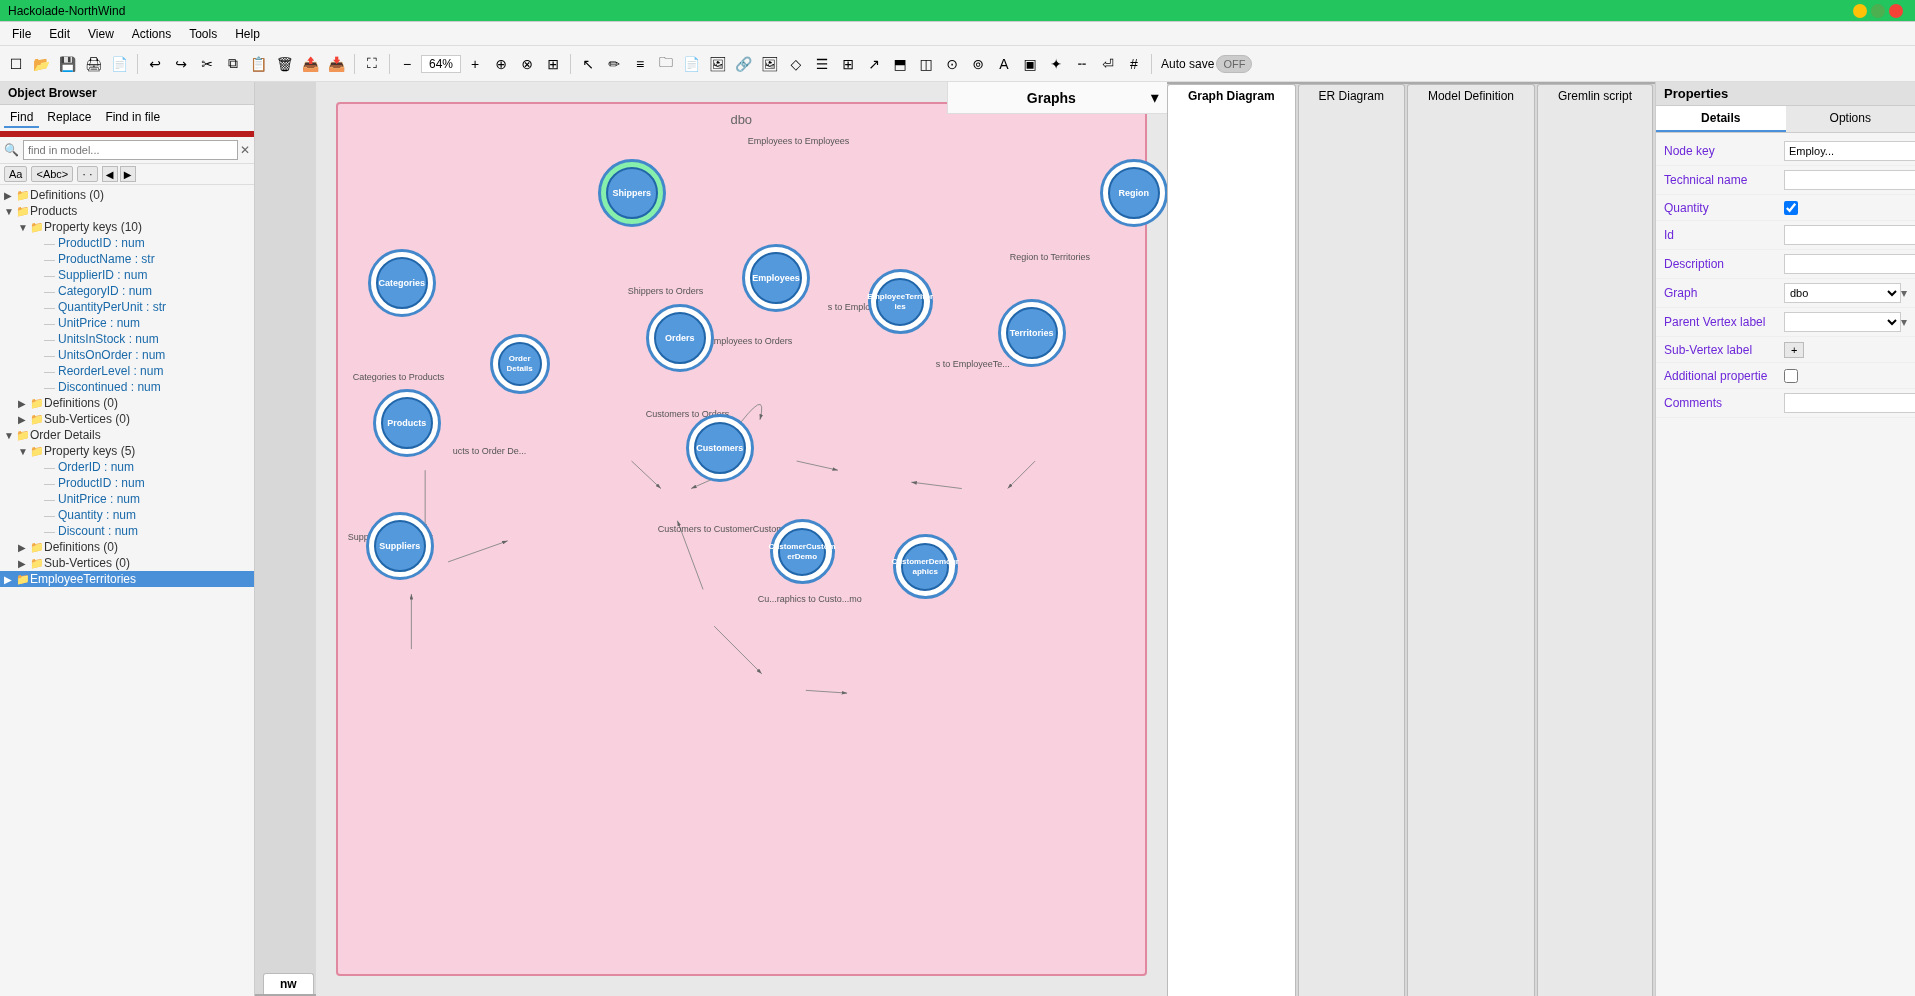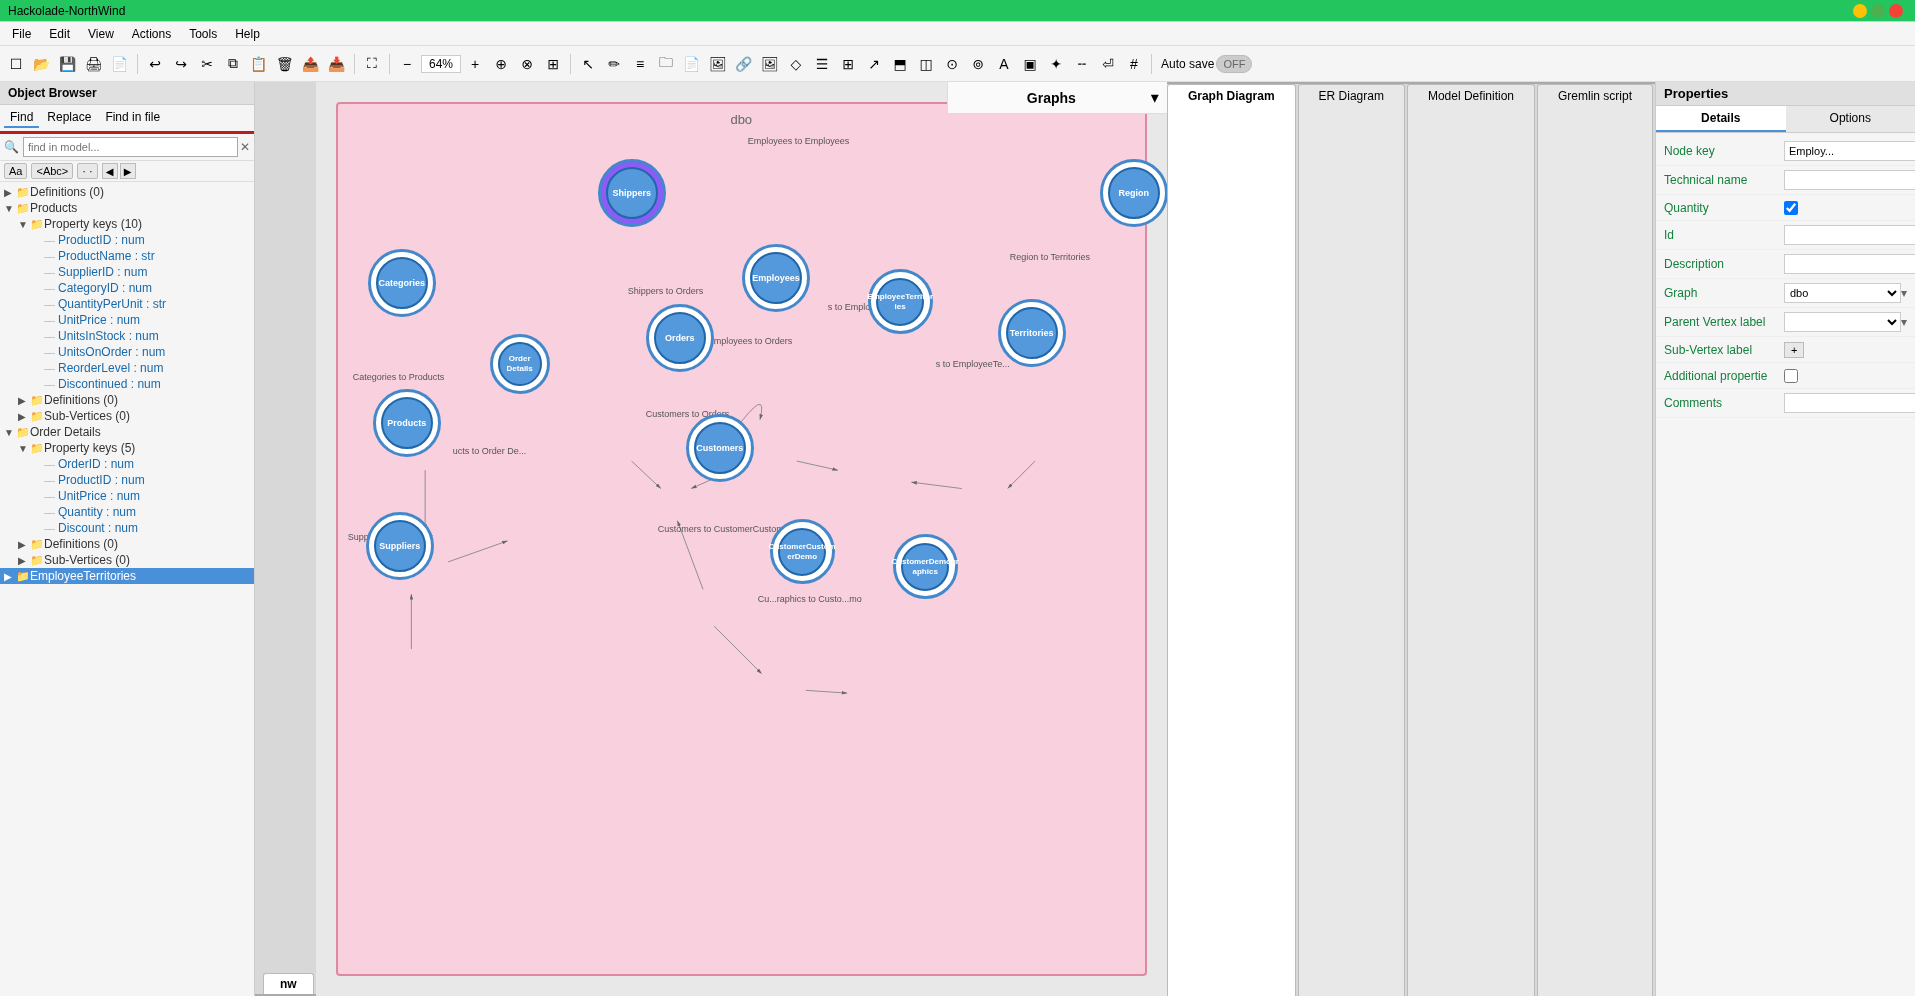--- a/index.html
+++ b/index.html
@@ -21,21 +21,21 @@
     .zoom-val { padding: 1px 4px; border: 1px solid #ccc; background: white; min-width: 40px; text-align: center; }
     .autosave-label { font-size: 12px; margin-left: 4px; }
     .toggle-off { background: #ccc; border-radius: 10px; padding: 2px 6px; font-size: 11px; color: #666; border: 1px solid #bbb; cursor: pointer; }
 
     
     #main { display: flex; height: calc(996px - 22px - 24px - 36px); }
 
     
     #left-panel { width: 255px; background: #f5f5f5; border-right: 1px solid #ccc; display: flex; flex-direction: column; overflow: hidden; }
     #ob-header { background: #e0e0e0; padding: 4px 8px; font-size: 12px; font-weight: bold; border-bottom: 1px solid #ccc; }
-    #find-replace-bar { display: flex; align-items: center; padding: 3px 4px; background: #f5f5f5; border-bottom: 3px solid #b91c1c; gap: 2px; }
+    #find-replace-bar { display: flex; align-items: center; padding: 3px 4px; background: #f5f5f5; border-bottom: 6px solid #b91c1c; gap: 2px; }
     .find-tab { padding: 2px 6px; cursor: pointer; font-size: 12px; border-bottom: 2px solid transparent; }
     .find-tab.active { border-bottom: 2px solid #4a90d9; }
     #search-row { display: flex; align-items: center; padding: 3px 4px; background: #f5f5f5; border-bottom: 1px solid #ddd; gap: 2px; }
     #search-input { flex: 1; height: 20px; border: 1px solid #aaa; padding: 1px 4px; font-size: 11px; }
     .search-clear { cursor: pointer; font-size: 12px; color: #666; }
     #search-opts { display: flex; align-items: center; padding: 2px 4px; background: #f5f5f5; border-bottom: 1px solid #ddd; gap: 4px; font-size: 11px; }
     .opt-btn { padding: 1px 4px; border: 1px solid #bbb; background: #e8e8e8; cursor: pointer; font-size: 11px; border-radius: 2px; }
     .nav-arrows { display: flex; gap: 2px; }
     .nav-arrow { width: 16px; height: 16px; border: 1px solid #bbb; background: #e8e8e8; cursor: pointer; display: flex; align-items: center; justify-content: center; font-size: 10px; }
 
@@ -75,21 +75,21 @@
     .bottom-tab.active { background: white; font-weight: bold; }
 
     
     #right-panel { width: 260px; background: #f5f5f5; border-left: 1px solid #ccc; display: flex; flex-direction: column; overflow: hidden; }
     #props-header { background: #e0e0e0; padding: 4px 8px; font-size: 13px; font-weight: bold; border-bottom: 1px solid #ccc; }
     #props-tabs { display: flex; border-bottom: 1px solid #ccc; background: #e8e8e8; }
     .props-tab { flex: 1; text-align: center; padding: 5px; font-size: 12px; cursor: pointer; border-bottom: 2px solid transparent; }
     .props-tab.active { background: white; border-bottom: 2px solid #4a90d9; font-weight: bold; }
     #props-body { flex: 1; overflow-y: auto; padding: 4px 0; }
     .prop-row { display: flex; align-items: center; padding: 4px 8px; border-bottom: 1px solid #eee; min-height: 26px; }
-    .prop-label { width: 120px; font-size: 12px; color: #15803d; flex-shrink: 0; }
+    .prop-label { width: 120px; font-size: 12px; color: #6d28d9; flex-shrink: 0; }
     .prop-input { flex: 1; border: 1px solid #ccc; padding: 1px 4px; font-size: 11px; height: 20px; }
     .prop-select { flex: 1; border: 1px solid #ccc; padding: 1px; font-size: 11px; height: 20px; background: white; }
     .prop-checkbox { width: 14px; height: 14px; }
     .prop-btn { padding: 1px 6px; font-size: 11px; border: 1px solid #bbb; background: #e8e8e8; cursor: pointer; }
 
     
     #svg-overlay { position: absolute; top: 0; left: 0; width: 100%; height: 100%; pointer-events: none; }
 
     
     #win-controls { margin-left: auto; display: flex; gap: 4px; padding-right: 4px; }
@@ -413,21 +413,21 @@
           <div class="conn-label" style="left:598px;top:255px;">s to EmployeeTe...</div>
           <div class="conn-label" style="left:15px;top:268px;">Categories to Products</div>
           <div class="conn-label" style="left:115px;top:342px;">ucts to Order De...</div>
           <div class="conn-label" style="left:10px;top:428px;">Suppliers to Products</div>
           <div class="conn-label" style="left:672px;top:148px;">Region to Territories</div>
           <div class="conn-label" style="left:308px;top:305px;">Customers to Orders</div>
           <div class="conn-label" style="left:320px;top:420px;">Customers to CustomerCustomerDemo</div>
           <div class="conn-label" style="left:420px;top:490px;">Cu...raphics to Custo...mo</div>
 
           <div class="graph-node" style="left:260px;top:55px;">
-            <div style="width:68px;height:68px;border-radius:50%;background:#8b5cf6;border:3px solid #4488cc;display:flex;align-items:center;justify-content:center;">
+            <div style="width:68px;height:68px;border-radius:50%;background:#86efac;border:3px solid #4488cc;display:flex;align-items:center;justify-content:center;">
               <div style="width:52px;height:52px;border-radius:50%;background:#5599dd;border:2px solid #2266aa;display:flex;align-items:center;justify-content:center;">
                 <span style="font-size:9px;color:white;font-weight:bold;text-align:center;">Shippers</span>
               </div>
             </div>
           </div>
 
           <div class="graph-node" style="left:30px;top:145px;">
             <div style="width:68px;height:68px;border-radius:50%;background:white;border:3px solid #4488cc;display:flex;align-items:center;justify-content:center;">
               <div style="width:52px;height:52px;border-radius:50%;background:#5599dd;border:2px solid #2266aa;display:flex;align-items:center;justify-content:center;">
                 <span style="font-size:9px;color:white;font-weight:bold;text-align:center;">Categories</span>

